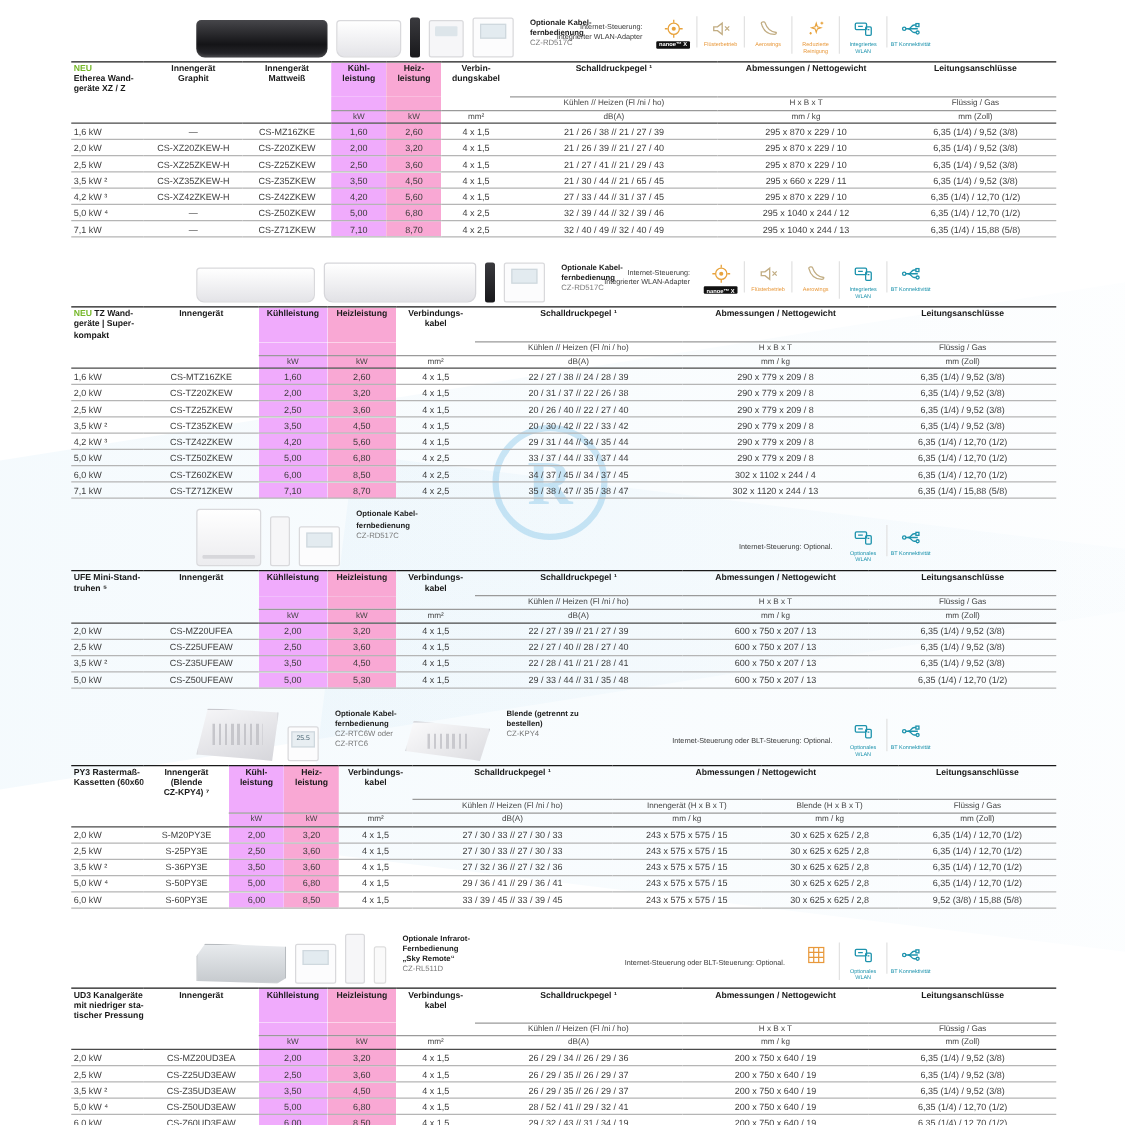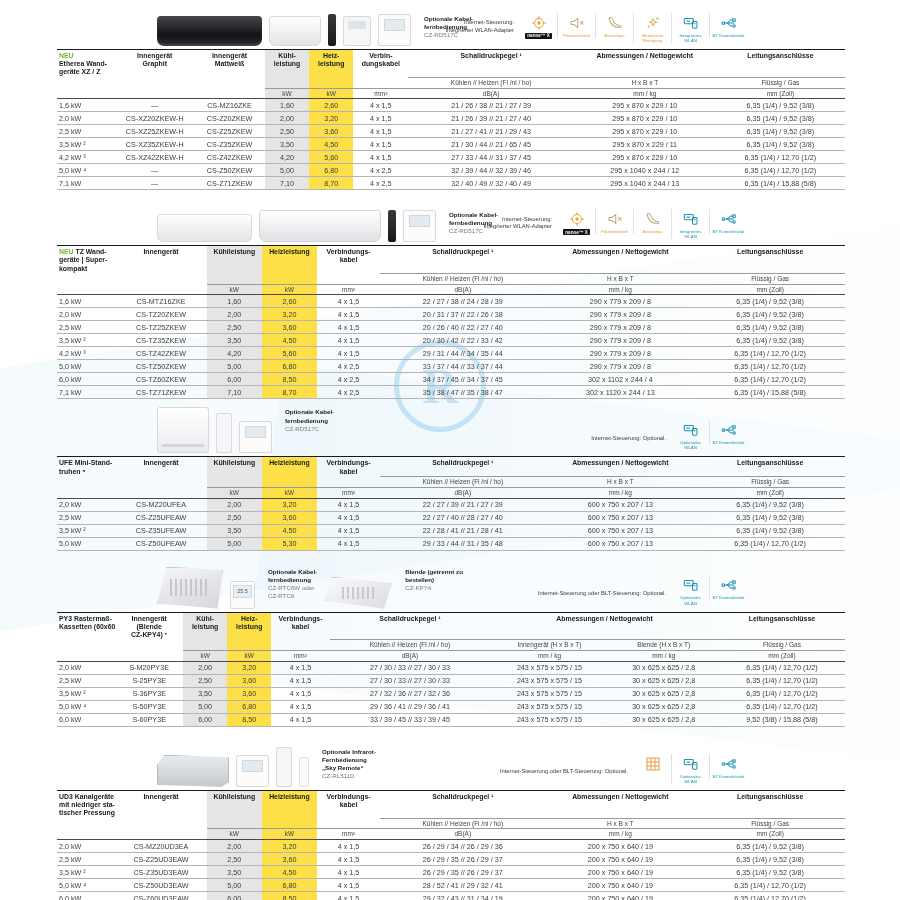--- a/index.html
+++ b/index.html
@@ -51,21 +51,21 @@
   .spec thead th{font-size:6.9px}
   .spec .t,.spec .gt{font-weight:bold;color:#1a1a1a;vertical-align:top;padding-top:2px}
   .spec .lbl-col{text-align:left}
   .spec td.first{text-align:left}
   .spec .gt{border-bottom:1px solid #9a9a9a}
   .spec .s{font-size:6.5px;color:#444}
   .spec .u{font-size:6.5px;color:#444}
   .spec .ul{border-bottom:1px solid #9a9a9a}
   .spec tr.units th{border-bottom:1px solid #4a4a4a}
   .spec tbody td{border-bottom:1px solid #b5b5b5;height:10px}
-  .cool{background:#e5e5e5}.heat{background:#fde047}
+  .cool{background:#f0abfc}.heat{background:#f9a8d4}
   .neu{color:#76b82a;font-weight:bold}
 </style>
 </head>
 <body>
 
 <div class="bg1"></div>
 <div class="bg2"></div>
 <div class="wm">
     <span>R</span>
   </div>
@@ -245,21 +245,21 @@
               <td class="">6,35 (1/4) / 9,52 (3/8)</td>
             </tr>
             <tr>
               <td class=" first">3,5 kW ²</td>
               <td class="">CS-XZ35ZKEW-H</td>
               <td class="">CS-Z35ZKEW</td>
               <td class="cool">3,50</td>
               <td class="heat">4,50</td>
               <td class="">4 x 1,5</td>
               <td class="">21 / 30 / 44 // 21 / 65 / 45</td>
-              <td class="">295 x 870 x 229 / 11</td>
+              <td class="">295 x 660 x 229 / 11</td>
               <td class="">6,35 (1/4) / 9,52 (3/8)</td>
             </tr>
             <tr>
               <td class=" first">4,2 kW ³</td>
               <td class="">CS-XZ42ZKEW-H</td>
               <td class="">CS-Z42ZKEW</td>
               <td class="cool">4,20</td>
               <td class="heat">5,60</td>
               <td class="">4 x 1,5</td>
               <td class="">27 / 33 / 44 // 31 / 37 / 45</td>

